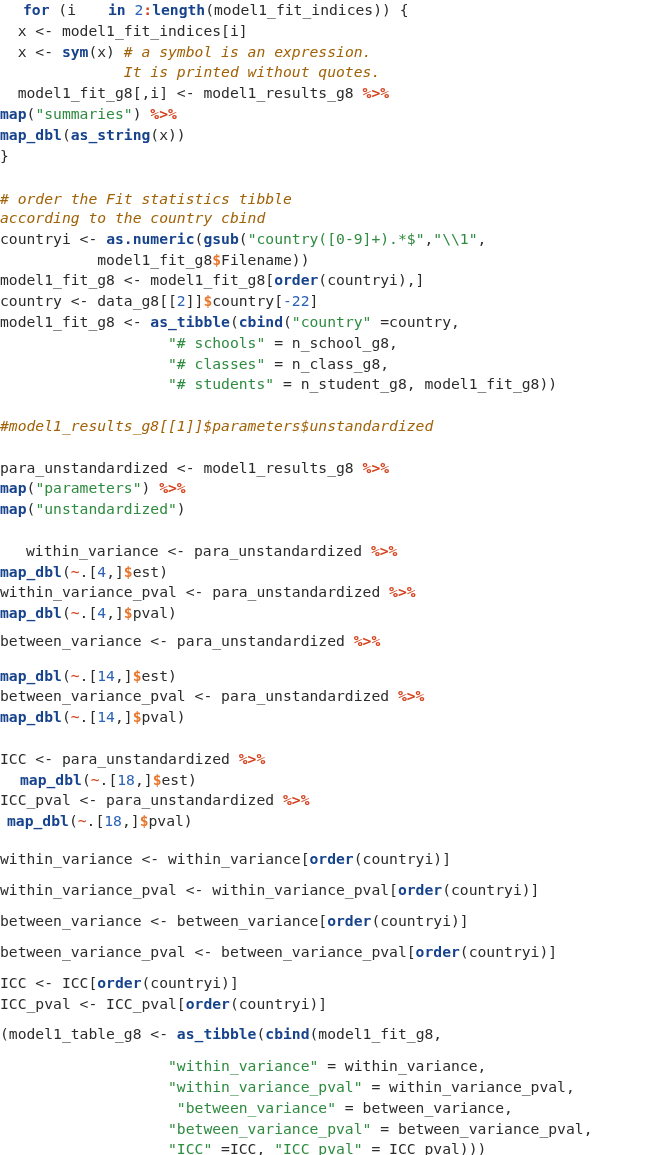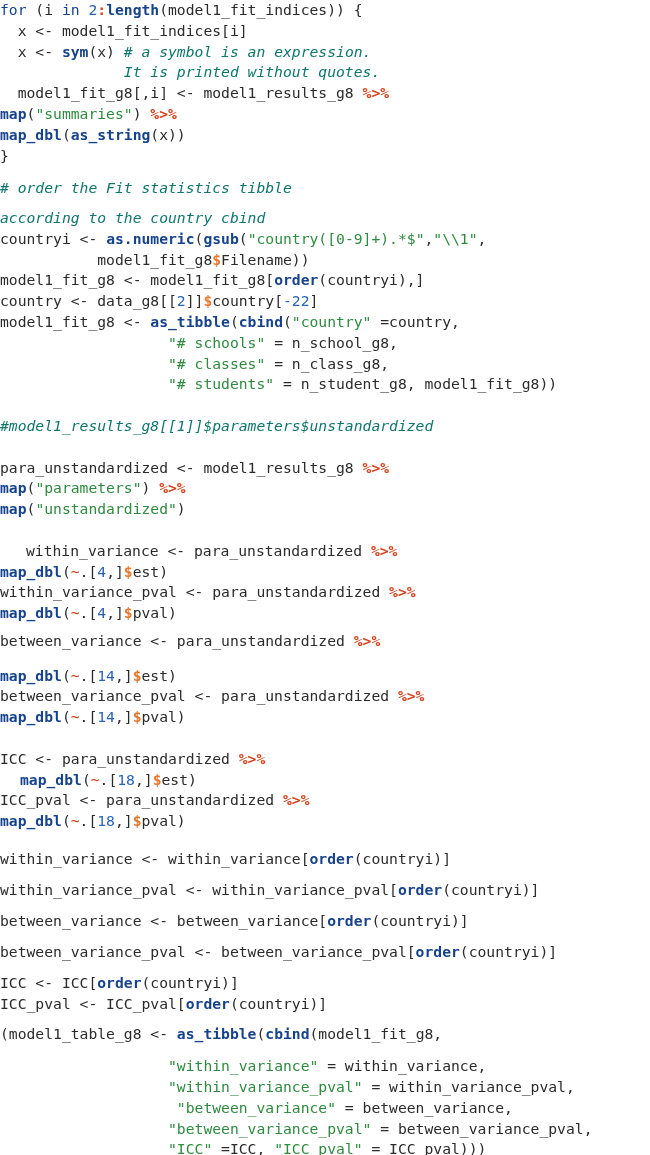--- a/index.html
+++ b/index.html
@@ -23,42 +23,42 @@
   .code-line {
     position: absolute;
     left: 0;
     white-space: pre;
     color: #2b2b2b;
     font-size: 14.7px;
     line-height: 20.8px;
   }
   
   .tok-plain    { color: #2b2b2b; }
-  .tok-keyword  { color: #16438c; font-weight: normal; }
+  .tok-keyword  { color: #16438c; font-weight: bold; padding-left: 23px; }
   .tok-func     { color: #16438c; font-weight: bold; }
   .tok-number   { color: #2a63b5; }
   .tok-string   { color: #2e8b3f; }
-  .tok-comment  { color: #0f766e; font-style: italic; }
+  .tok-comment  { color: #a16207; font-style: italic; }
   .tok-operator { color: #d4451f; font-weight: bold; }
   .tok-dollar   { color: #e8762c; font-weight: bold; }
   .tok-tilde    { color: #d4451f; }
 </style>
 </head>
 <body>
 
 <div id="code-page">
     <div class="code-line" style="top: 0px;"><span class="tok-keyword">for</span><span class="tok-plain"> (i </span><span class="tok-keyword">in</span><span class="tok-plain"> </span><span class="tok-number">2</span><span class="tok-operator">:</span><span class="tok-func">length</span><span class="tok-plain">(model1_fit_indices)) {</span></div>
     <div class="code-line" style="top: 20.8px;"><span class="tok-plain">  x &lt;- model1_fit_indices[i]</span></div>
     <div class="code-line" style="top: 41.6px;"><span class="tok-plain">  x &lt;- </span><span class="tok-func">sym</span><span class="tok-plain">(x) </span><span class="tok-comment"># a symbol is an expression.</span></div>
     <div class="code-line" style="top: 62.4px;"><span class="tok-comment">              It is printed without quotes.</span></div>
     <div class="code-line" style="top: 83.2px;"><span class="tok-plain">  model1_fit_g8[,i] &lt;- model1_results_g8 </span><span class="tok-operator">%&gt;%</span></div>
     <div class="code-line" style="top: 104px;"><span class="tok-func">map</span><span class="tok-plain">(</span><span class="tok-string">"summaries"</span><span class="tok-plain">) </span><span class="tok-operator">%&gt;%</span></div>
     <div class="code-line" style="top: 124.8px;"><span class="tok-func">map_dbl</span><span class="tok-plain">(</span><span class="tok-func">as_string</span><span class="tok-plain">(x))</span></div>
     <div class="code-line" style="top: 145.6px;"><span class="tok-plain">}</span></div>
-    <div class="code-line" style="top: 178px;"><span class="tok-comment"># order the Fit statistics tibble</span></div>
+    <div class="code-line" style="top: 189px;"><span class="tok-comment"># order the Fit statistics tibble</span></div>
     <div class="code-line" style="top: 208px;"><span class="tok-comment">according to the country cbind</span></div>
     <div class="code-line" style="top: 228.8px;"><span class="tok-plain">countryi &lt;- </span><span class="tok-func">as.numeric</span><span class="tok-plain">(</span><span class="tok-func">gsub</span><span class="tok-plain">(</span><span class="tok-string">"country([0-9]+).*$"</span><span class="tok-plain">,</span><span class="tok-string">"\\1"</span><span class="tok-plain">,</span></div>
     <div class="code-line" style="top: 249.6px;"><span class="tok-plain">           model1_fit_g8</span><span class="tok-dollar">$</span><span class="tok-plain">Filename))</span></div>
     <div class="code-line" style="top: 270.4px;"><span class="tok-plain">model1_fit_g8 &lt;- model1_fit_g8[</span><span class="tok-func">order</span><span class="tok-plain">(countryi),]</span></div>
     <div class="code-line" style="top: 291.2px;"><span class="tok-plain">country &lt;- data_g8[[</span><span class="tok-number">2</span><span class="tok-plain">]]</span><span class="tok-dollar">$</span><span class="tok-plain">country[</span><span class="tok-number">-22</span><span class="tok-plain">]</span></div>
     <div class="code-line" style="top: 312px;"><span class="tok-plain">model1_fit_g8 &lt;- </span><span class="tok-func">as_tibble</span><span class="tok-plain">(</span><span class="tok-func">cbind</span><span class="tok-plain">(</span><span class="tok-string">"country"</span><span class="tok-plain"> =country,</span></div>
     <div class="code-line" style="top: 332.8px;"><span class="tok-plain">                   </span><span class="tok-string">"# schools"</span><span class="tok-plain"> = n_school_g8,</span></div>
     <div class="code-line" style="top: 353.6px;"><span class="tok-plain">                   </span><span class="tok-string">"# classes"</span><span class="tok-plain"> = n_class_g8,</span></div>
     <div class="code-line" style="top: 374.4px;"><span class="tok-plain">                   </span><span class="tok-string">"# students"</span><span class="tok-plain"> = n_student_g8, model1_fit_g8))</span></div>
     <div class="code-line" style="top: 416px;"><span class="tok-comment">#model1_results_g8[[1]]$parameters$unstandardized</span></div>
@@ -69,21 +69,21 @@
     <div class="code-line" style="top: 561.6px;"><span class="tok-func">map_dbl</span><span class="tok-plain">(</span><span class="tok-tilde">~</span><span class="tok-plain">.[</span><span class="tok-number">4</span><span class="tok-plain">,]</span><span class="tok-dollar">$</span><span class="tok-plain">est)</span></div>
     <div class="code-line" style="top: 582.4px;"><span class="tok-plain">within_variance_pval &lt;- para_unstandardized </span><span class="tok-operator">%&gt;%</span></div>
     <div class="code-line" style="top: 603.2px;"><span class="tok-func">map_dbl</span><span class="tok-plain">(</span><span class="tok-tilde">~</span><span class="tok-plain">.[</span><span class="tok-number">4</span><span class="tok-plain">,]</span><span class="tok-dollar">$</span><span class="tok-plain">pval)</span></div>
     <div class="code-line" style="top: 631px;"><span class="tok-plain">between_variance &lt;- para_unstandardized </span><span class="tok-operator">%&gt;%</span></div>
     <div class="code-line" style="top: 665.6px;"><span class="tok-func">map_dbl</span><span class="tok-plain">(</span><span class="tok-tilde">~</span><span class="tok-plain">.[</span><span class="tok-number">14</span><span class="tok-plain">,]</span><span class="tok-dollar">$</span><span class="tok-plain">est)</span></div>
     <div class="code-line" style="top: 686.4px;"><span class="tok-plain">between_variance_pval &lt;- para_unstandardized </span><span class="tok-operator">%&gt;%</span></div>
     <div class="code-line" style="top: 707.2px;"><span class="tok-func">map_dbl</span><span class="tok-plain">(</span><span class="tok-tilde">~</span><span class="tok-plain">.[</span><span class="tok-number">14</span><span class="tok-plain">,]</span><span class="tok-dollar">$</span><span class="tok-plain">pval)</span></div>
     <div class="code-line" style="top: 748.8px;"><span class="tok-plain">ICC &lt;- para_unstandardized </span><span class="tok-operator">%&gt;%</span></div>
     <div class="code-line" style="top: 769.6px; padding-left: 20px;"><span class="tok-func">map_dbl</span><span class="tok-plain">(</span><span class="tok-tilde">~</span><span class="tok-plain">.[</span><span class="tok-number">18</span><span class="tok-plain">,]</span><span class="tok-dollar">$</span><span class="tok-plain">est)</span></div>
     <div class="code-line" style="top: 790.4px;"><span class="tok-plain">ICC_pval &lt;- para_unstandardized </span><span class="tok-operator">%&gt;%</span></div>
-    <div class="code-line" style="top: 811.2px;"><span class="tok-func">map_dbl</span><span class="tok-plain">(</span><span class="tok-tilde">~</span><span class="tok-plain">.[</span><span class="tok-number">18</span><span class="tok-plain">,]</span><span class="tok-dollar">$</span><span class="tok-plain">pval)</span></div>
+    <div class="code-line" style="top: 811.2px; margin-left: 7px;"><span class="tok-func">map_dbl</span><span class="tok-plain">(</span><span class="tok-tilde">~</span><span class="tok-plain">.[</span><span class="tok-number">18</span><span class="tok-plain">,]</span><span class="tok-dollar">$</span><span class="tok-plain">pval)</span></div>
     <div class="code-line" style="top: 880px;"><span class="tok-plain">within_variance_pval &lt;- within_variance_pval[</span><span class="tok-func">order</span><span class="tok-plain">(countryi)]</span></div>
     <div class="code-line" style="top: 849px;"><span class="tok-plain">within_variance &lt;- within_variance[</span><span class="tok-func">order</span><span class="tok-plain">(countryi)]</span></div>
     <div class="code-line" style="top: 911px;"><span class="tok-plain">between_variance &lt;- between_variance[</span><span class="tok-func">order</span><span class="tok-plain">(countryi)]</span></div>
     <div class="code-line" style="top: 973px;"><span class="tok-plain">ICC &lt;- ICC[</span><span class="tok-func">order</span><span class="tok-plain">(countryi)]</span></div>
     <div class="code-line" style="top: 942px;"><span class="tok-plain">between_variance_pval &lt;- between_variance_pval[</span><span class="tok-func">order</span><span class="tok-plain">(countryi)]</span></div>
     <div class="code-line" style="top: 993.8px;"><span class="tok-plain">ICC_pval &lt;- ICC_pval[</span><span class="tok-func">order</span><span class="tok-plain">(countryi)]</span></div>
     <div class="code-line" style="top: 1024px;"><span class="tok-plain">(model1_table_g8 &lt;- </span><span class="tok-func">as_tibble</span><span class="tok-plain">(</span><span class="tok-func">cbind</span><span class="tok-plain">(model1_fit_g8,</span></div>
     <div class="code-line" style="top: 1056.2px;"><span class="tok-plain">                   </span><span class="tok-string">"within_variance"</span><span class="tok-plain"> = within_variance,</span></div>
     <div class="code-line" style="top: 1077px;"><span class="tok-plain">                   </span><span class="tok-string">"within_variance_pval"</span><span class="tok-plain"> = within_variance_pval,</span></div>
     <div class="code-line" style="top: 1097.8px;"><span class="tok-plain">                    </span><span class="tok-string">"between_variance"</span><span class="tok-plain"> = between_variance,</span></div>

